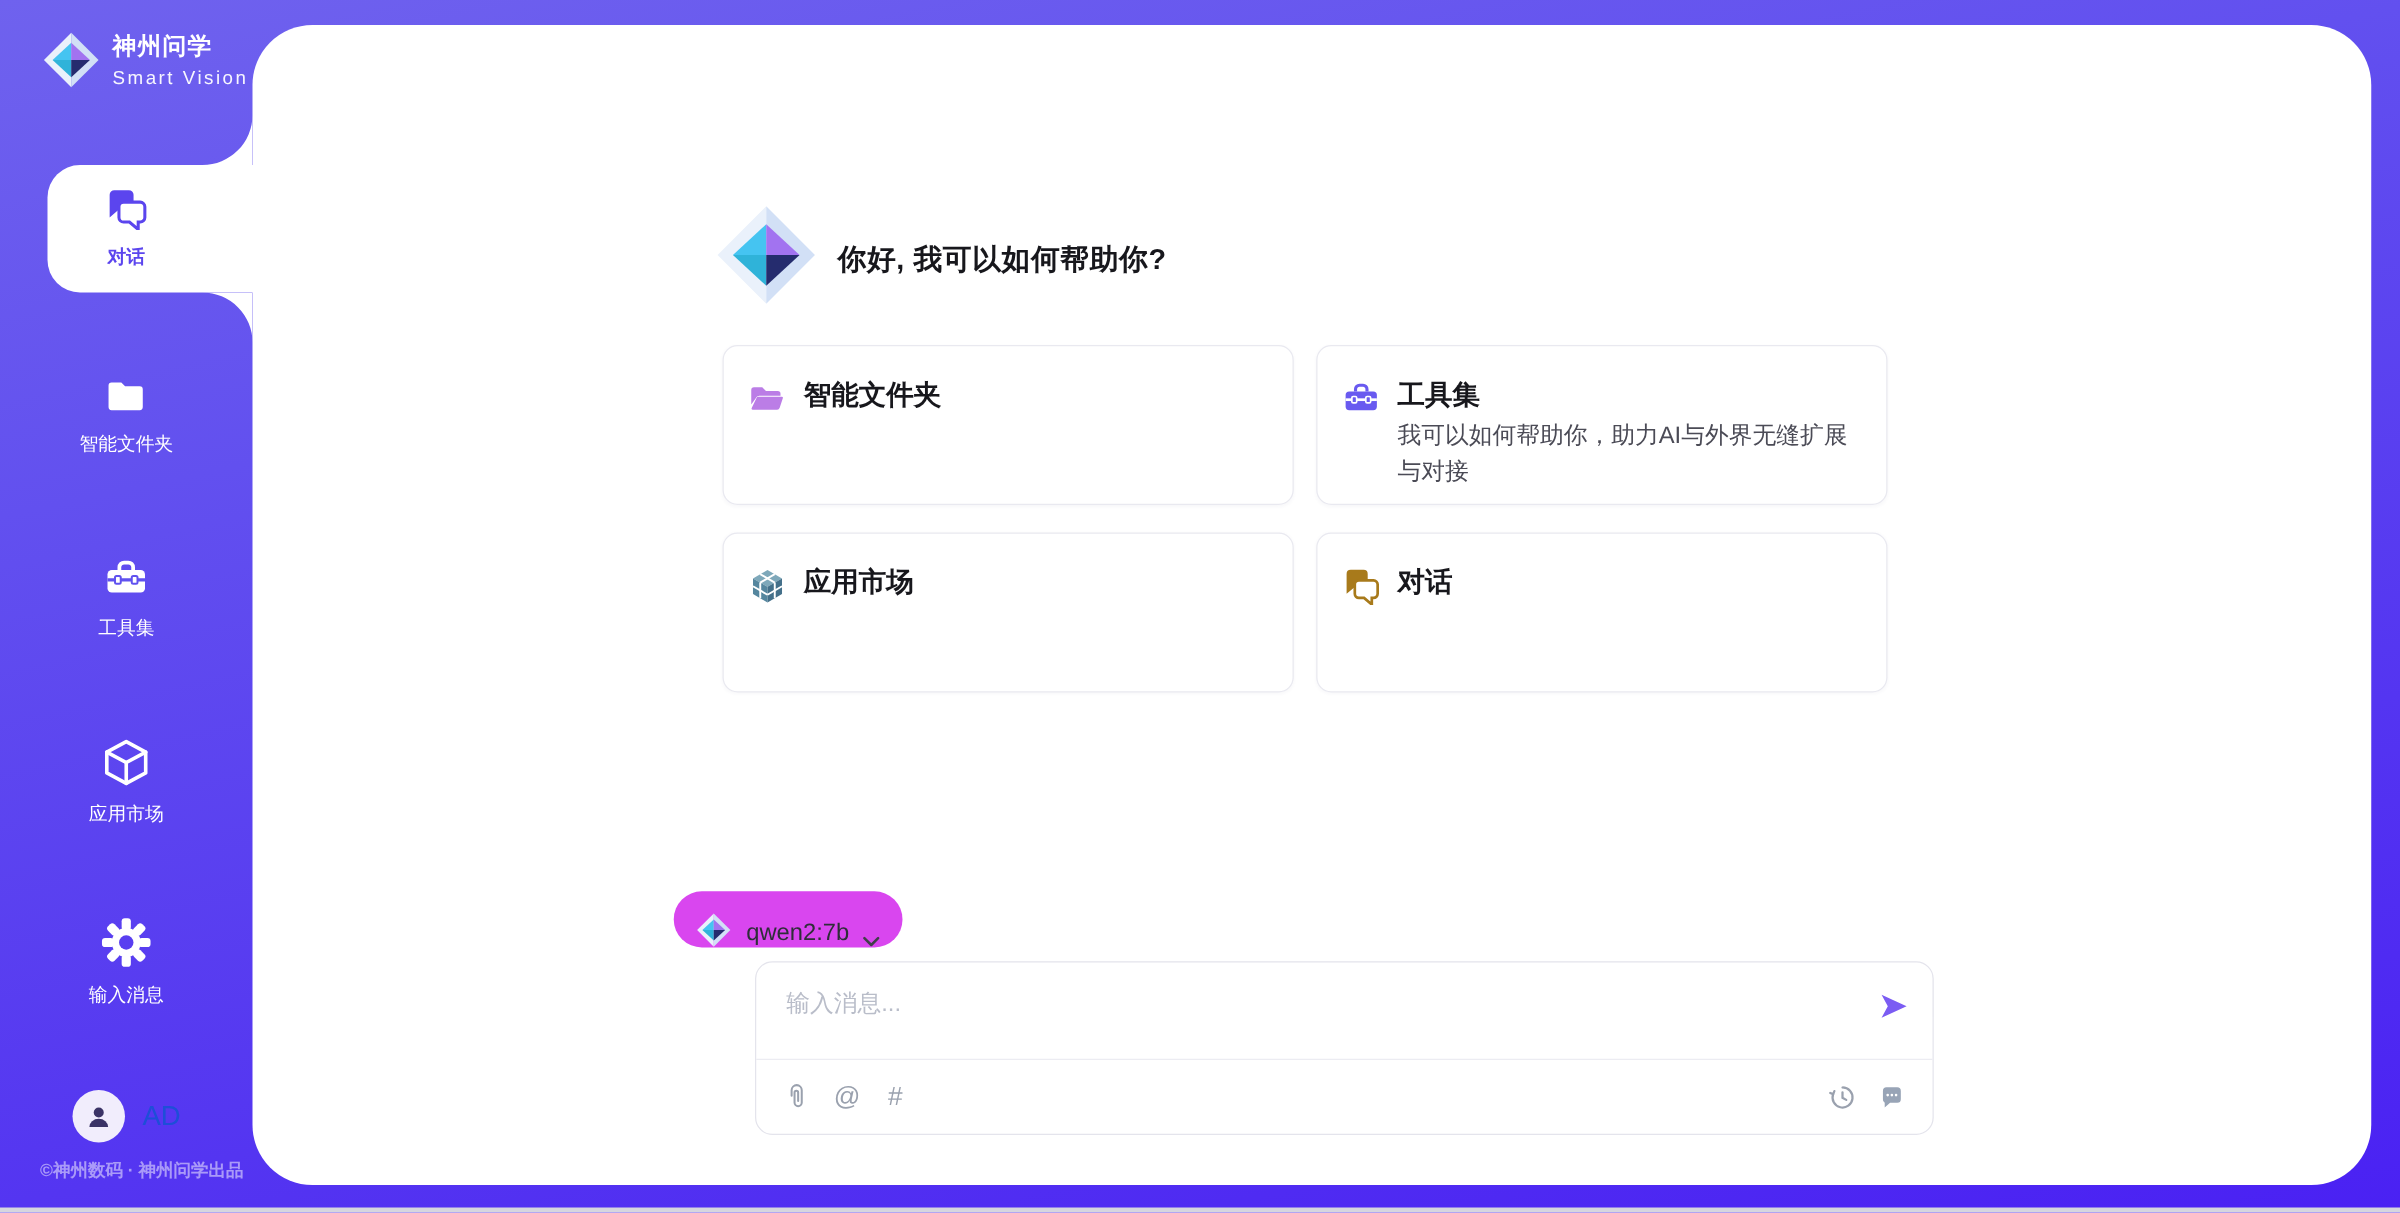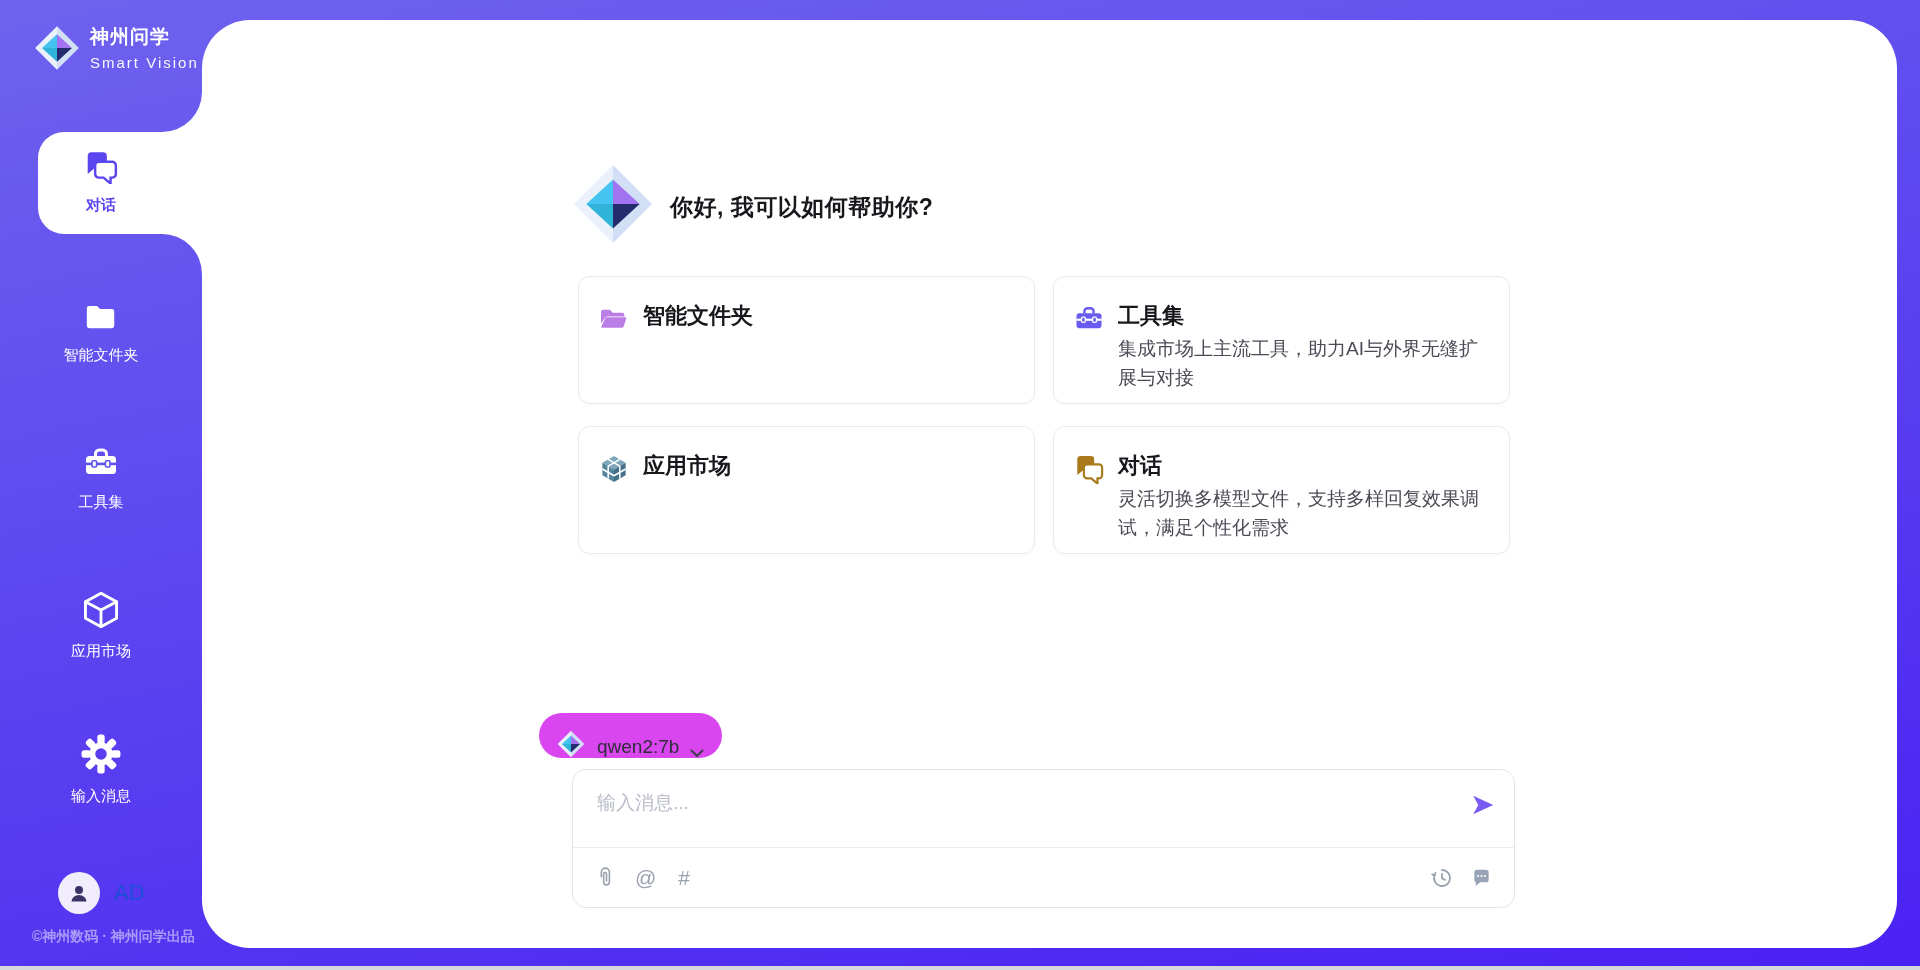--- a/index.html
+++ b/index.html
@@ -56,21 +56,21 @@
   .card-icon { position:absolute; left:20px; top:27px; }
   .card-title { position:absolute; left:64px; top:24px; font-size:22px; font-weight:bold; color:#17171c; }
   .card-desc { position:absolute; left:64px; top:57px; right:18px; font-size:19px; line-height:29px; color:#4b4b56; }
   
   .model-pill {
     position:absolute; left:539px; top:713px; height:45px; border-radius:23px;
     background:#d946ef; display:flex; align-items:flex-end; padding:0 18px; cursor:pointer;
   }
   .model-name { font-size:19px; color:#2e2e38; margin:0 11px 0 12px; }
   .input-box {
-    position:absolute; left:572px; top:769px; width:943px; height:139px;
+    position:absolute; left:604px; top:769px; width:943px; height:139px;
     background:#fff; border:1.5px solid #e4e4ec; border-radius:14px;
   }
   .msg-input {
     position:absolute; left:0; top:0; width:100%; height:70px; border:none; outline:none;
     resize:none; font-family:inherit; font-size:19px; color:#333; padding:20px 64px 0 24px;
     background:transparent;
   }
   .msg-input::placeholder { color:#b9bdc9; }
   .send-btn { position:absolute; right:18px; top:22px; cursor:pointer; line-height:0; }
   .input-divider { position:absolute; left:0; right:0; top:77px; border-top:1px solid #ececf2; }
@@ -209,21 +209,21 @@
 
   <div class="card">
     <svg class="card-icon" width="30" height="30" viewBox="0 0 36 36">
       <path d="M12.5 11 V8.8 A3.8 3.8 0 0 1 16.3 5 h3.4 A3.8 3.8 0 0 1 23.5 8.8 V11" fill="none" stroke="#695af0" stroke-width="3"></path>
       <rect x="3" y="11" width="30" height="18" rx="3.5" fill="#695af0"></rect>
       <rect x="3" y="17.6" width="30" height="2.6" fill="#ffffff"></rect>
       <rect x="9" y="15.8" width="4.6" height="6.2" rx="1.2" fill="#695af0" stroke="#ffffff" stroke-width="1.6"></rect>
       <rect x="22.4" y="15.8" width="4.6" height="6.2" rx="1.2" fill="#695af0" stroke="#ffffff" stroke-width="1.6"></rect>
     </svg>
     <span class="card-title">工具集</span>
-    <span class="card-desc">集成市场上主流工具，助力AI与外界无缝扩展与对接</span>
+    <span class="card-desc">我可以如何帮助你，助力AI与外界无缝扩展与对接</span>
   </div>
 
   <div class="card">
     <svg class="card-icon" width="30" height="30" viewBox="0 0 30 31">
       <polygon points="15,2 27,9 15,16 3,9" fill="#7ea8ba"></polygon>
       <polygon points="3,9 15,16 15,29 3,22" fill="#55869e"></polygon>
       <polygon points="15,16 27,9 27,22 15,29" fill="#44708a"></polygon>
       <g stroke="#ffffff" stroke-width="1.6" fill="none">
         <path d="M9 5.5 L21 12.5"></path>
           <path d="M21 5.5 L9 12.5"></path>
@@ -235,21 +235,20 @@
     </svg>
     <span class="card-title">应用市场</span>
   </div>
 
   <div class="card">
     <svg class="card-icon" width="30" height="30" viewBox="0 0 32 32">
       <path d="M7 2 h11 a3.5 3.5 0 0 1 3.5 3.5 v8 a3.5 3.5 0 0 1 -3.5 3.5 H10 l-6.5 5.5 V5.5 A3.5 3.5 0 0 1 7 2 Z" fill="#a87a1b"></path>
       <path d="M14 11 h12.5 a3.5 3.5 0 0 1 3.5 3.5 v8 a3.5 3.5 0 0 1 -3.5 3.5 h-1.5 v5.6 l-6.6 -5.6 H14 a3.5 3.5 0 0 1 -3.5 -3.5 v-8 A3.5 3.5 0 0 1 14 11 Z" fill="#ffffff" stroke="#a87a1b" stroke-width="2.3"></path>
     </svg>
     <span class="card-title">对话</span>
-    <span class="card-desc">灵活切换多模型文件，支持多样回复效果调试，满足个性化需求</span>
   </div>
 </div>
 
 <div class="model-pill">
   <svg width="28" height="28" viewBox="0 0 40 40">
     <polygon points="20,1 20,39 1,20" fill="#eaf1fb"></polygon>
     <polygon points="20,1 39,20 20,39" fill="#d2e0f6"></polygon>
     <polygon points="7,20 20,8 20,20" fill="#45c4f1"></polygon>
     <polygon points="20,8 33,20 20,20" fill="#a273f0"></polygon>
     <polygon points="7,20 20,20 20,32" fill="#2fb3d9"></polygon>

